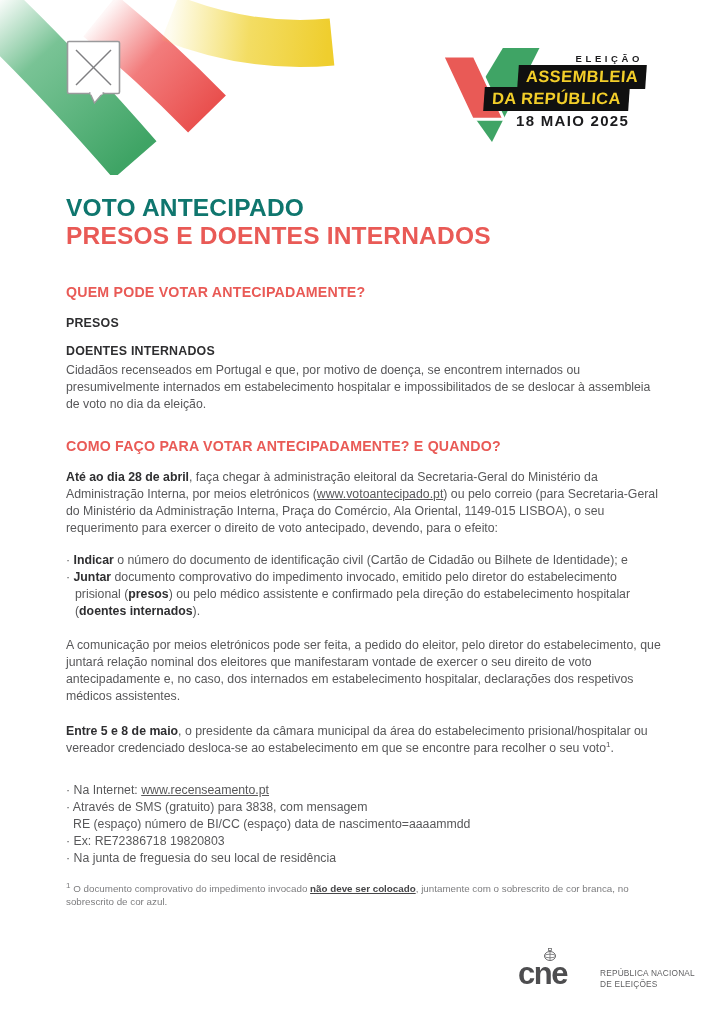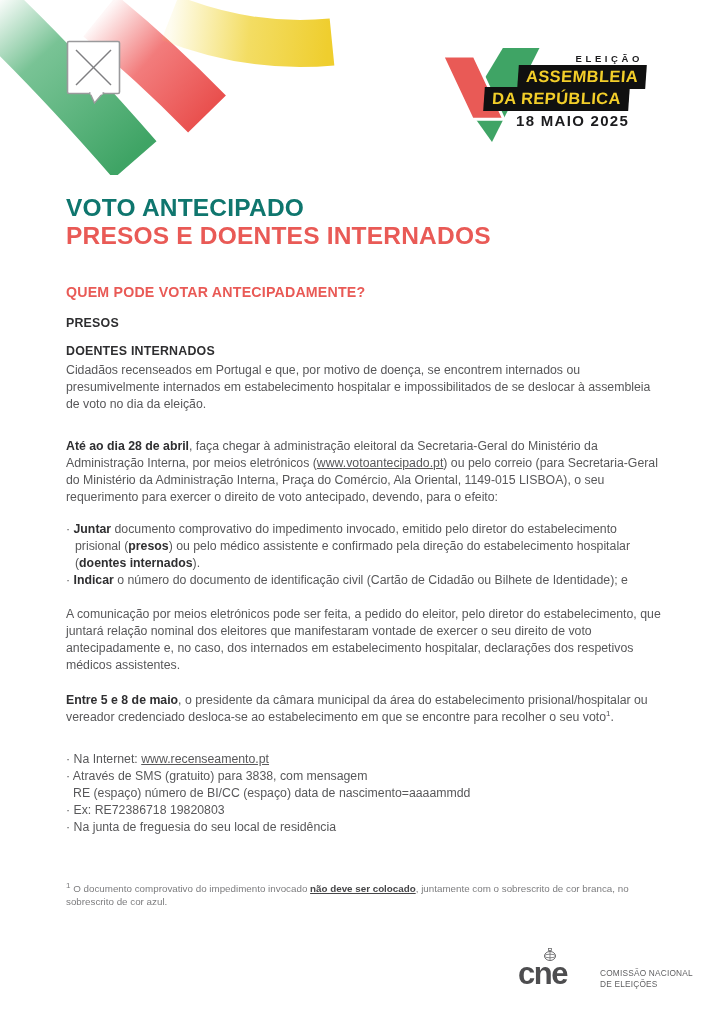--- a/index.html
+++ b/index.html
@@ -105,24 +105,25 @@
   </h1>
 
   <section class="section">
     <h2 class="sec-heading">QUEM PODE VOTAR ANTECIPADAMENTE?</h2>
     <h3 class="subhead" style="margin-top:0;">PRESOS</h3>
     <h3 class="subhead">DOENTES INTERNADOS</h3>
     <p class="last">Cidadãos recenseados em Portugal e que, por motivo de doença, se encontrem internados ou presumivelmente internados em estabelecimento hospitalar e impossibilitados de se deslocar à assembleia de voto no dia da eleição.</p>
   </section>
 
   <section class="section">
+    <h2 class="sec-heading">COMO FAÇO PARA VOTAR ANTECIPADAMENTE? E QUANDO?</h2>
     <p><span class="b">Até ao dia 28 de abril</span><span>, faça chegar à administração eleitoral da Secretaria-Geral do Ministério da Administração Interna, por meios eletrónicos (</span><span class="u">www.votoantecipado.pt</span><span>) ou pelo correio (para Secretaria-Geral do Ministério da Administração Interna, Praça do Comércio, Ala Oriental, 1149-015 LISBOA), o seu requerimento para exercer o direito de voto antecipado, devendo, para o efeito:</span></p>
     <ul>
+      <li><span>· </span><span class="b">Indicar</span><span> o número do documento de identificação civil (Cartão de Cidadão ou Bilhete de Identidade); e</span></li>
       <li><span>· </span><span class="b">Juntar</span><span> documento comprovativo do impedimento invocado, emitido pelo diretor do estabelecimento prisional (</span><span class="b">presos</span><span>) ou pelo médico assistente e confirmado pela direção do estabelecimento hospitalar (</span><span class="b">doentes internados</span><span>).</span></li>
-      <li><span>· </span><span class="b">Indicar</span><span> o número do documento de identificação civil (Cartão de Cidadão ou Bilhete de Identidade); e</span></li>
     </ul>
     <p>A comunicação por meios eletrónicos pode ser feita, a pedido do eleitor, pelo diretor do estabelecimento, que juntará relação nominal dos eleitores que manifestaram vontade de exercer o seu direito de voto antecipadamente e, no caso, dos internados em estabelecimento hospitalar, declarações dos respetivos médicos assistentes.</p>
     <p class="last" style="margin-top:18px;"><span class="b">Entre 5 e 8 de maio</span><span>, o presidente da câmara municipal da área do estabelecimento prisional/hospitalar ou vereador credenciado desloca-se ao estabelecimento em que se encontre para recolher o seu voto</span><sup>1</sup><span>.</span></p>
   </section>
 
   <section class="section">
     <ul class="where">
       <li><span>· Na Internet: </span><span class="u">www.recenseamento.pt</span></li>
       <li><span>· Através de SMS (gratuito) para 3838, com mensagem</span></li>
       <li class="cont"><span>RE (espaço) número de BI/CC (espaço) data de nascimento=aaaammdd</span></li>
@@ -136,16 +137,16 @@
 
 <footer class="cnefoot">
   <svg class="emblem" width="18" height="14" viewBox="0 0 18 14" aria-hidden="true">
     <ellipse cx="9" cy="8" rx="5.5" ry="4.5" fill="none" stroke="#6b6b6d" stroke-width="1"></ellipse>
     <ellipse cx="9" cy="8" rx="5.5" ry="1.8" fill="none" stroke="#6b6b6d" stroke-width="0.8"></ellipse>
     <line x1="9" y1="3.5" x2="9" y2="12.5" stroke="#6b6b6d" stroke-width="0.8"></line>
     <rect x="7.5" y="0.5" width="3" height="2" fill="none" stroke="#6b6b6d" stroke-width="0.8"></rect>
   </svg>
   <div class="cnelogo">cne</div>
   <div class="org">
-    <span>COMISSÃO NACIONAL</span><br>
+    <span>REPÚBLICA NACIONAL</span><br>
     <span>DE ELEIÇÕES</span>
   </div>
 </footer>
 
 </body></html>

